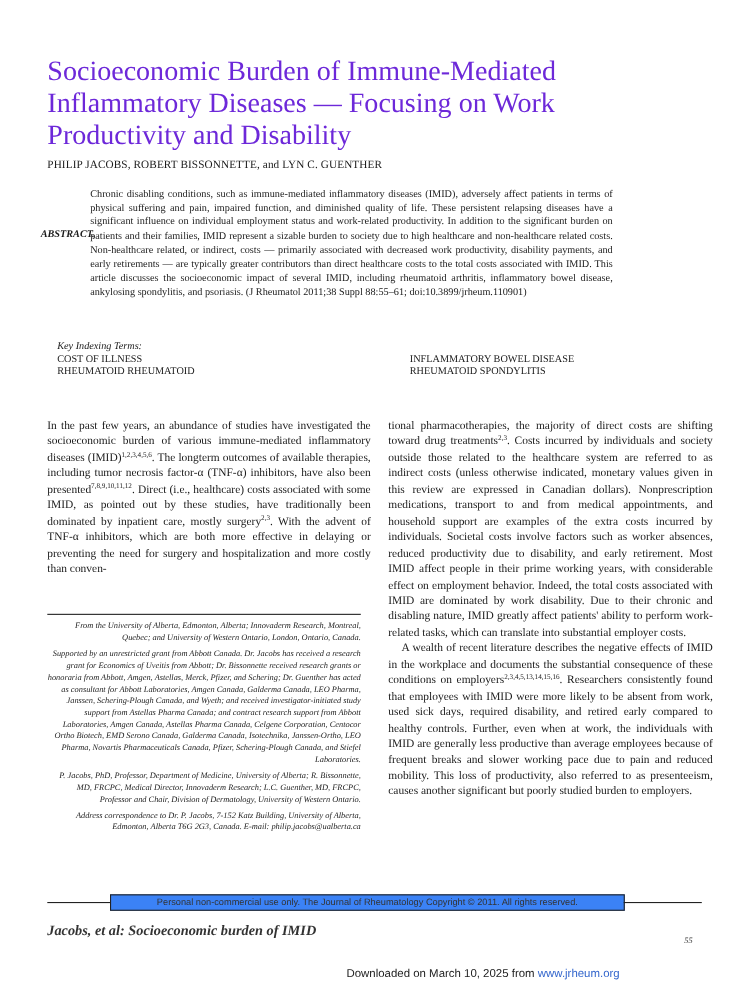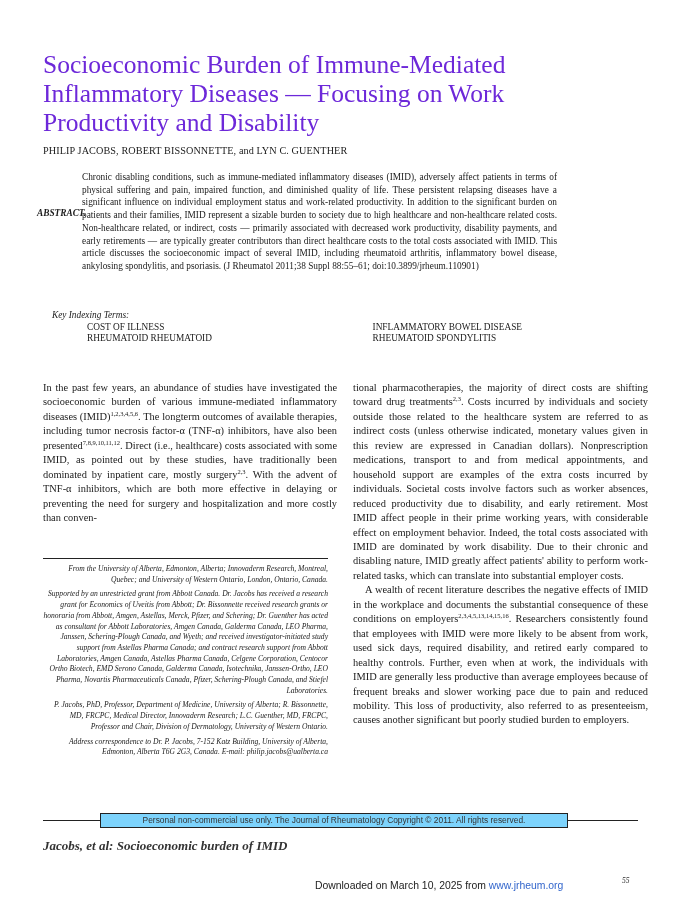--- a/index.html
+++ b/index.html
@@ -19,21 +19,21 @@
     font-size: 9.3px; line-height: 12.7px; text-align: justify;
   }
   .abstract .label {
     position: absolute; left: 0; top: 0; font-style: italic; font-weight: bold; width: 65px; margin-top: 36px;
   }
   .abstract .text { margin-left: 45px; display: block; }
   .keywords {
     position: absolute; left: 52px; top: 310px; width: 470px; font-size: 9.3px; line-height: 11.6px;
   }
   .keywords .kw-label { font-style: italic; }
-  .kw-grid { position: relative; height: 24px; margin-left: 35px; }
+  .kw-grid { position: relative; height: 24px; }
   .kw-left { position: absolute; left: 0; }
   .kw-right { position: absolute; right: 0; }
   .col {
     position: absolute; top: 381px; width: 294px;
     font-size: 10.4px; line-height: 14.45px; text-align: justify; hyphens: manual;
   }
   .col-left { left: 43px; }
   .col-right { left: 353px; width: 295px; }
   .col p { margin: 0; }
   .col .indent { text-indent: 12px; }
@@ -41,29 +41,29 @@
   .footnotes {
     position: absolute; left: 43px; top: 558px; width: 285px;
     border-top: 1.2px solid #222; padding-top: 5px;
     font-size: 7.6px; line-height: 10.7px; font-style: italic; color: #222; text-align: right;
   }
   .footnotes p { margin: 0 0 4px 0; }
   .banner-row { position: absolute; left: 43px; top: 813px; width: 595px; height: 14px; }
   .banner-row .line { position: absolute; top: 7px; height: 1px; background: #222; }
   .banner {
     position: absolute; left: 57px; top: 0; width: 466px; height: 13px;
-    border: 1px solid #222; background: #7dd3fc;
+    border: 1px solid #222; background: #3b82f6;
     font-family: "Liberation Sans", "DejaVu Sans", sans-serif; font-size: 8.4px;
     line-height: 13px; text-align: center; color: #333;
   }
   .running-head {
     position: absolute; left: 43px; top: 838px; font-size: 13px; font-style: italic; font-weight: bold; color: #333;
   }
   .page-num {
-    position: absolute; left: 622px; top: 876px; font-size: 7.6px; font-style: italic; font-weight: normal; color: #333;
+    position: absolute; left: 622px; top: 850px; font-size: 7.6px; font-style: italic; font-weight: normal; color: #333;
   }
   .download {
     position: absolute; left: 315px; top: 880px;
     font-family: "Liberation Sans", "DejaVu Sans", sans-serif; font-size: 10.4px; color: #222;
   }
   .download a { color: #3366cc; text-decoration: none; }
 </style>
 </head>
 <body>
 

